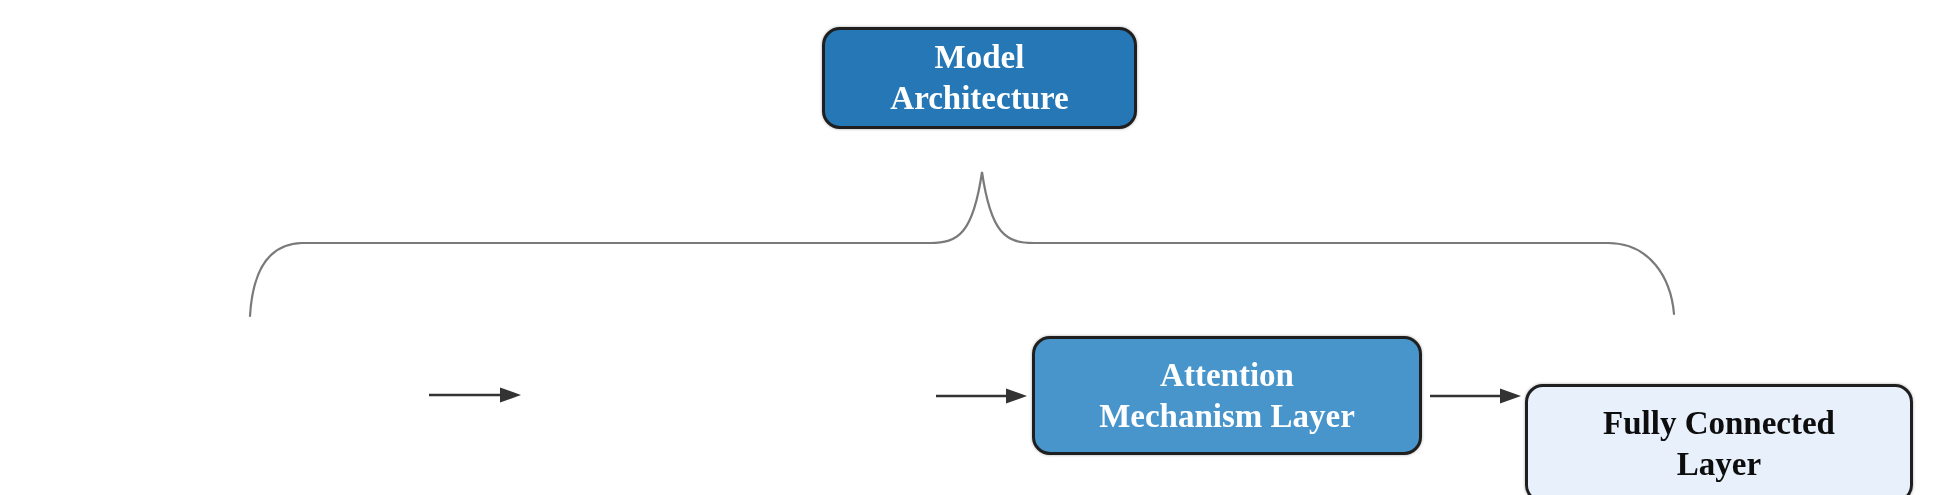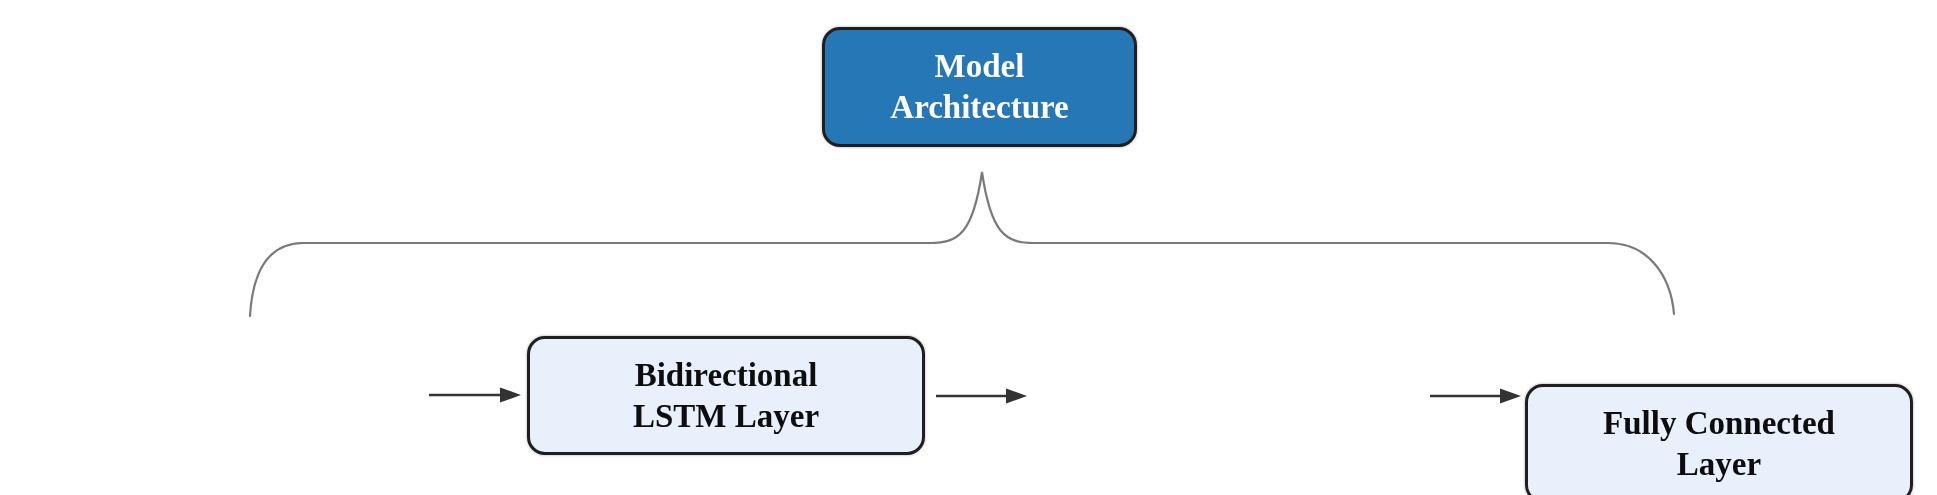--- a/index.html
+++ b/index.html
@@ -65,30 +65,30 @@
       <line x1="936" y1="396" x2="1009" y2="396" stroke-width="2.6" style="stroke: rgb(51, 51, 51);"></line>
       <polygon points="1027,396 1006,388.5 1006,403.5" style="fill: rgb(51, 51, 51);"></polygon>
     </g>
 
     <g>
       <line x1="1430" y1="396" x2="1503" y2="396" stroke-width="2.6" style="stroke: rgb(51, 51, 51);"></line>
       <polygon points="1521,396 1500,388.5 1500,403.5" style="fill: rgb(51, 51, 51);"></polygon>
     </g>
   </svg>
 
-  <div class="node node--on-blue" style="left: 822px; top: 27px; width: 315px; height: 120px; background-color: rgb(38, 119, 181);">
+  <div class="node node--on-blue" style="left: 822px; top: 27px; width: 315px; height: 102px; background-color: rgb(38, 119, 181);">
     <span class="node-label">Model
 Architecture</span>
   </div>
 
 
-  <div class="node node--on-light" style="left: 527px; top: 336px; width: 398px; height: 119px; background-color: rgb(232, 240, 251);">
-    <span class="node-label">Bidirectional
-LSTM Layer</span>
+
+  <div class="node node--on-blue" style="left: 1032px; top: 336px; width: 390px; height: 119px; background-color: rgb(72, 149, 203);">
+    <span class="node-label">Attention
+Mechanism Layer</span>
   </div>
-
 
   <div class="node node--on-light" style="left: 1525px; top: 336px; width: 388px; height: 119px; background-color: rgb(232, 240, 251); margin-top: 48px;">
     <span class="node-label">Fully Connected
 Layer</span>
   </div>
 
 </div>
 
 </body></html>

